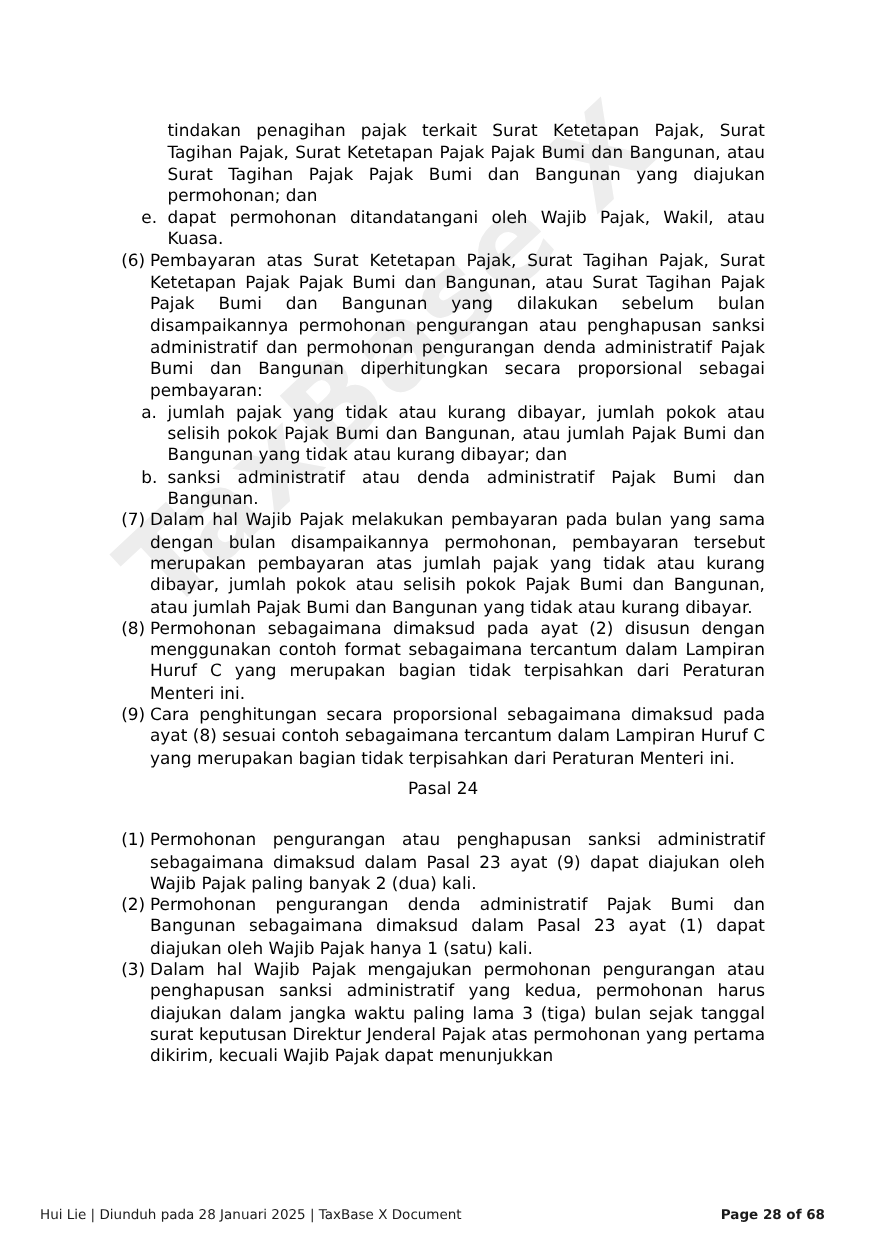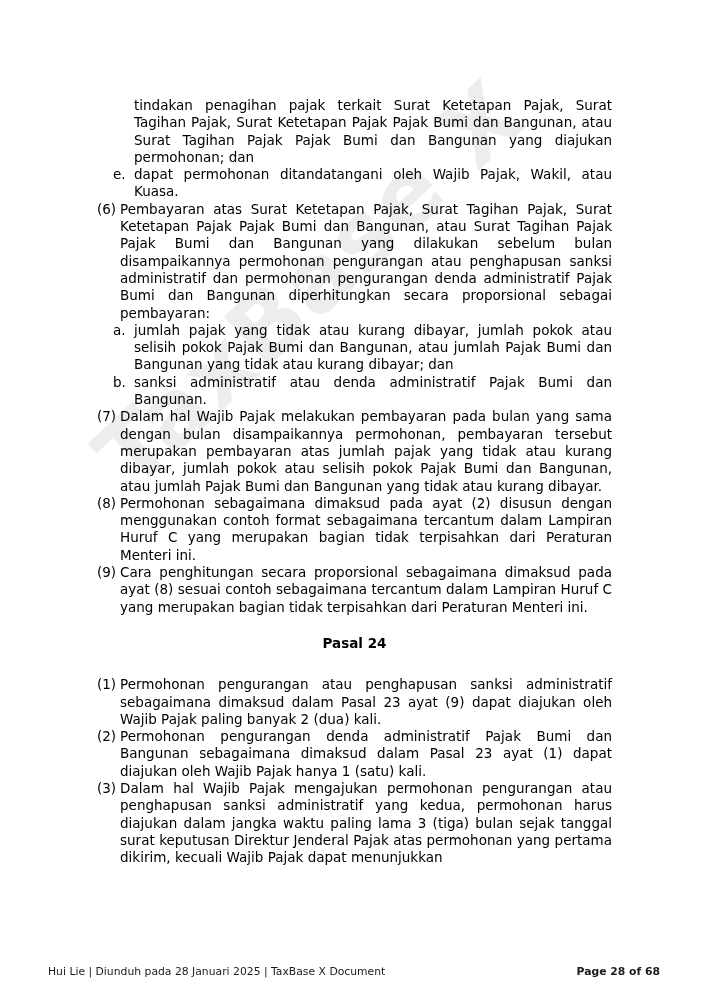--- a/index.html
+++ b/index.html
@@ -58,36 +58,36 @@
   }
   .sub > .marker {
     flex: 0 0 21px;
   }
   .sub > .body {
     flex: 1;
     text-align: justify;
   }
   .heading {
     text-align: center;
-    font-weight: bold;
-    margin-top: 19px;
+    font-weight: normal;
+    margin-top: 7px;
     margin-bottom: 24px;
   }
   .footer {
     position: absolute;
     left: 0;
     top: 965px;
     width: 707px;
     font-size: 10.8px;
     color: #1a1a1a;
     z-index: 1;
   }
   .footer-left {
     position: absolute;
-    left: 48px;
+    left: 32px;
     top: 0;
   }
   .footer-right {
     position: absolute;
     right: 47px;
     top: 0;
     font-weight: bold;
   }
 </style>
 </head>

